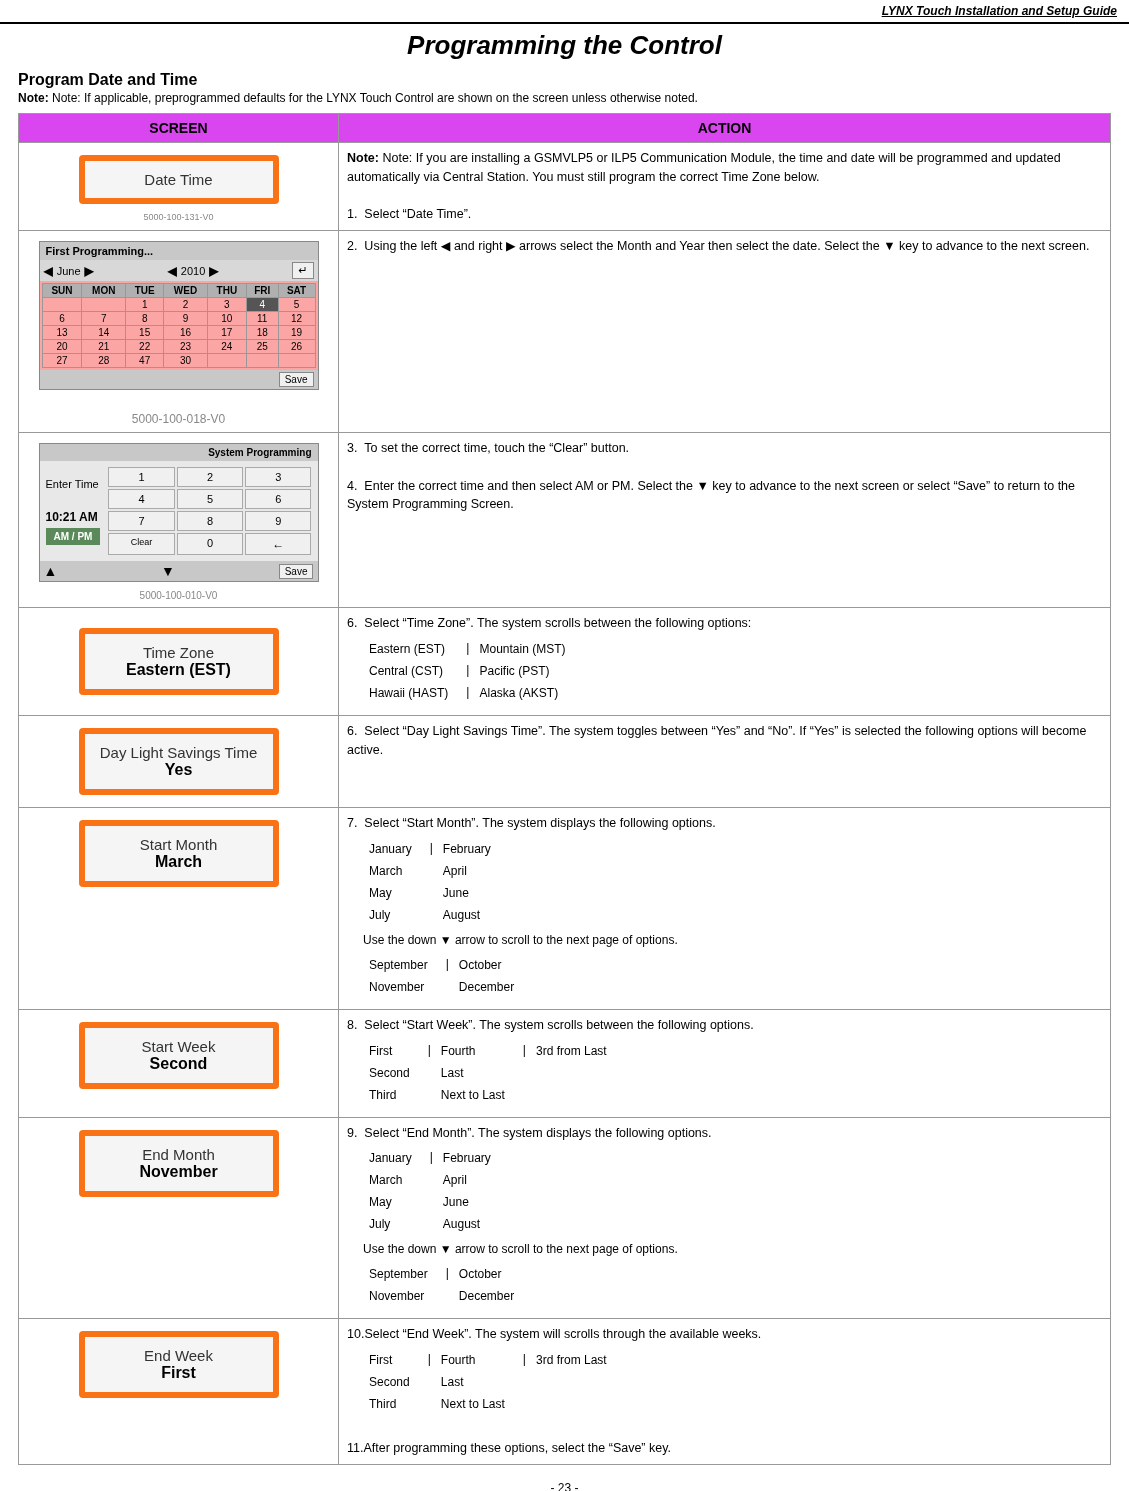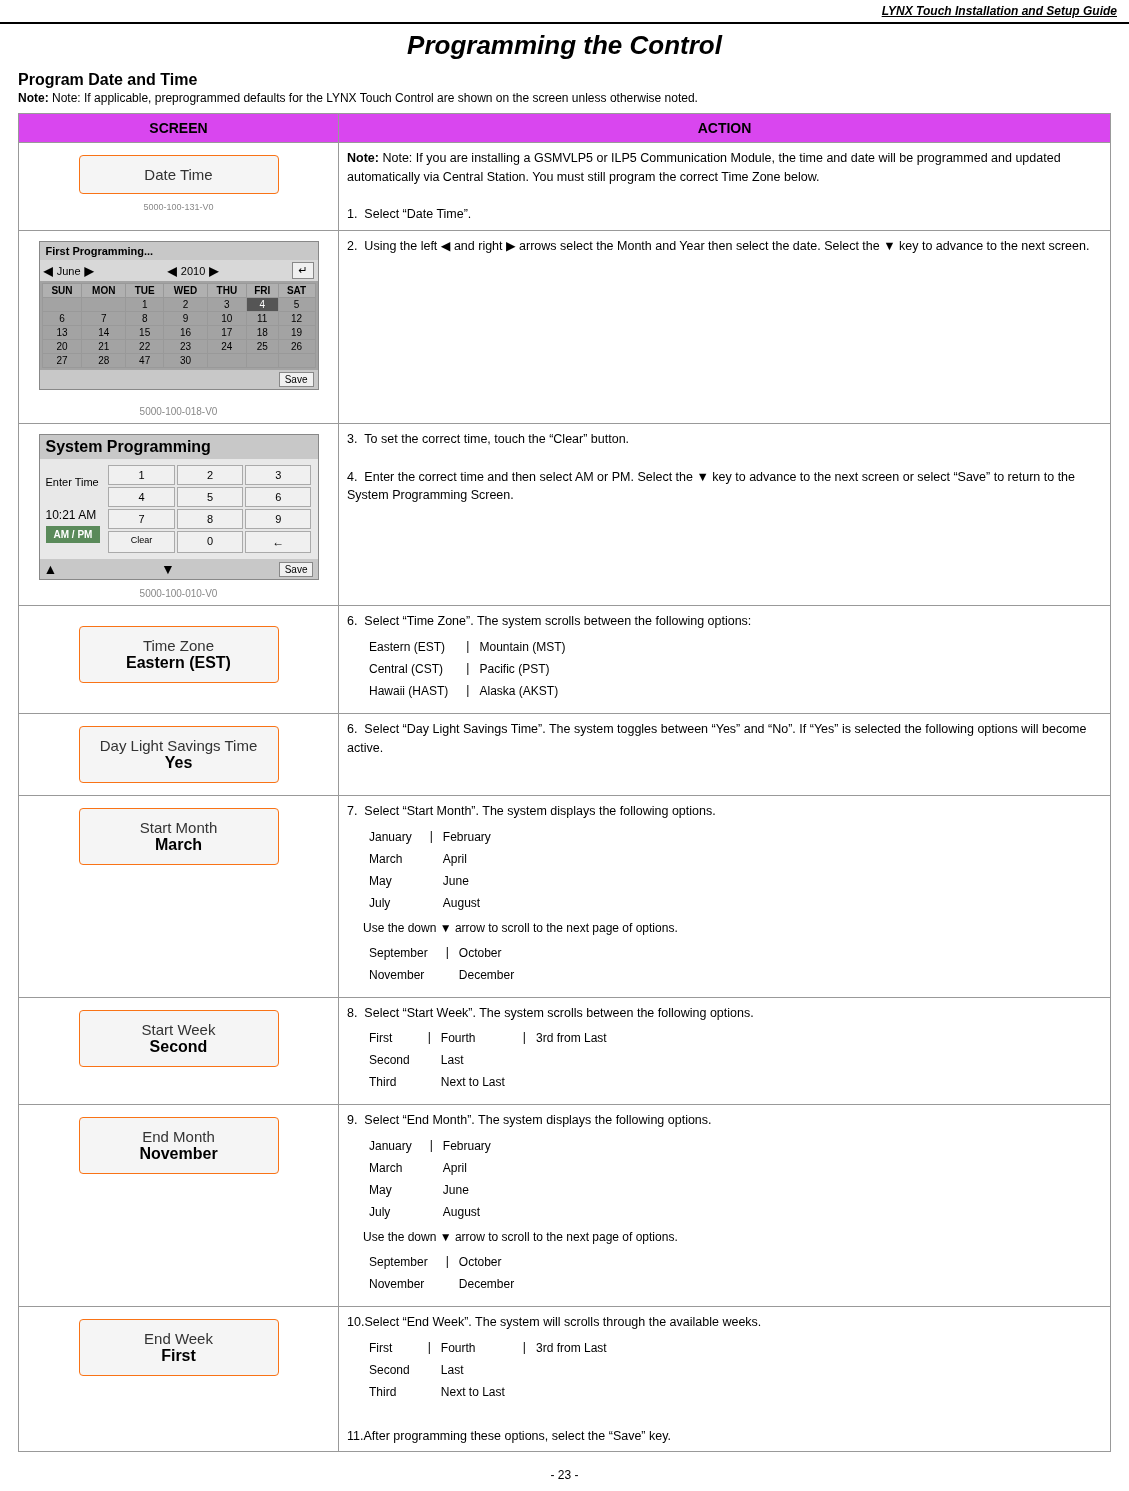--- a/index.html
+++ b/index.html
@@ -62,21 +62,21 @@
       width: 320px;
       text-align: center;
       vertical-align: middle;
     }
     .action-col {
       width: auto;
       vertical-align: top;
     }
     
     .screen-box {
-      border: 1px solid #f97316;
+      border: 6px solid #f97316;
       border-radius: 4px;
       background: #f5f5f5;
       padding: 10px 14px;
       display: inline-block;
       min-width: 200px;
       text-align: center;
       margin: 6px auto;
     }
     .screen-box-label {
       font-size: 15px;
@@ -123,21 +123,21 @@
       background: #f0f0f0;
       padding: 1px 5px;
       cursor: pointer;
     }
     .cal-year-nav {
       display: flex;
       align-items: center;
       gap: 4px;
     }
     .cal-grid {
-      background: #a3a3a3;
+      background: #fca5a5;
       padding: 2px;
     }
     .cal-grid table {
       width: 100%;
       border-collapse: collapse;
       font-size: 10px;
     }
     .cal-grid th {
       text-align: center;
       background: #b0b0b0;
@@ -171,38 +171,38 @@
       border: 1px solid #888;
       background: #eaeaea;
       display: inline-block;
       width: 280px;
       font-size: 11px;
       margin: 4px auto;
     }
     .time-header {
       background: #c8c8c8;
       padding: 3px 6px;
-      font-size: 16px;
-      font-weight: bold;
-      text-align: left;
+      font-size: 10px;
+      font-weight: bold;
+      text-align: right;
     }
     .time-body {
       background: #e8e8e8;
       padding: 6px;
       display: flex;
       align-items: center;
       gap: 8px;
     }
     .time-left {
       text-align: left;
       font-size: 11px;
     }
     .time-display {
       font-size: 12px;
-      font-weight: normal;
+      font-weight: bold;
       margin-top: 20px;
     }
     .am-pm-btn {
       background: #5a8a5a;
       color: #fff;
       font-size: 10px;
       font-weight: bold;
       padding: 3px 8px;
       border: none;
       cursor: pointer;
@@ -394,21 +394,21 @@
                     <td></td>
                     <td></td>
                   </tr>
                 </tbody>
               </table>
             </div>
             <div class="cal-footer">
               <button class="save-btn">Save</button>
             </div>
           </div>
-          <div style="font-size:10px;color:#888;margin-top:12px;">5000-100-018-V0</div>
+          <div style="font-size:12px;color:#888;margin-top:18px;">5000-100-018-V0</div>
         </td>
         <td class="action-col">
           <div class="action-text">
             <p>2.&nbsp;&nbsp;Using the left ◀ and right ▶ arrows select the Month and Year then select the date. Select the ▼ key to advance to the next screen.</p>
           </div>
         </td>
       </tr>
 
       <tr>
         <td class="screen-col">

